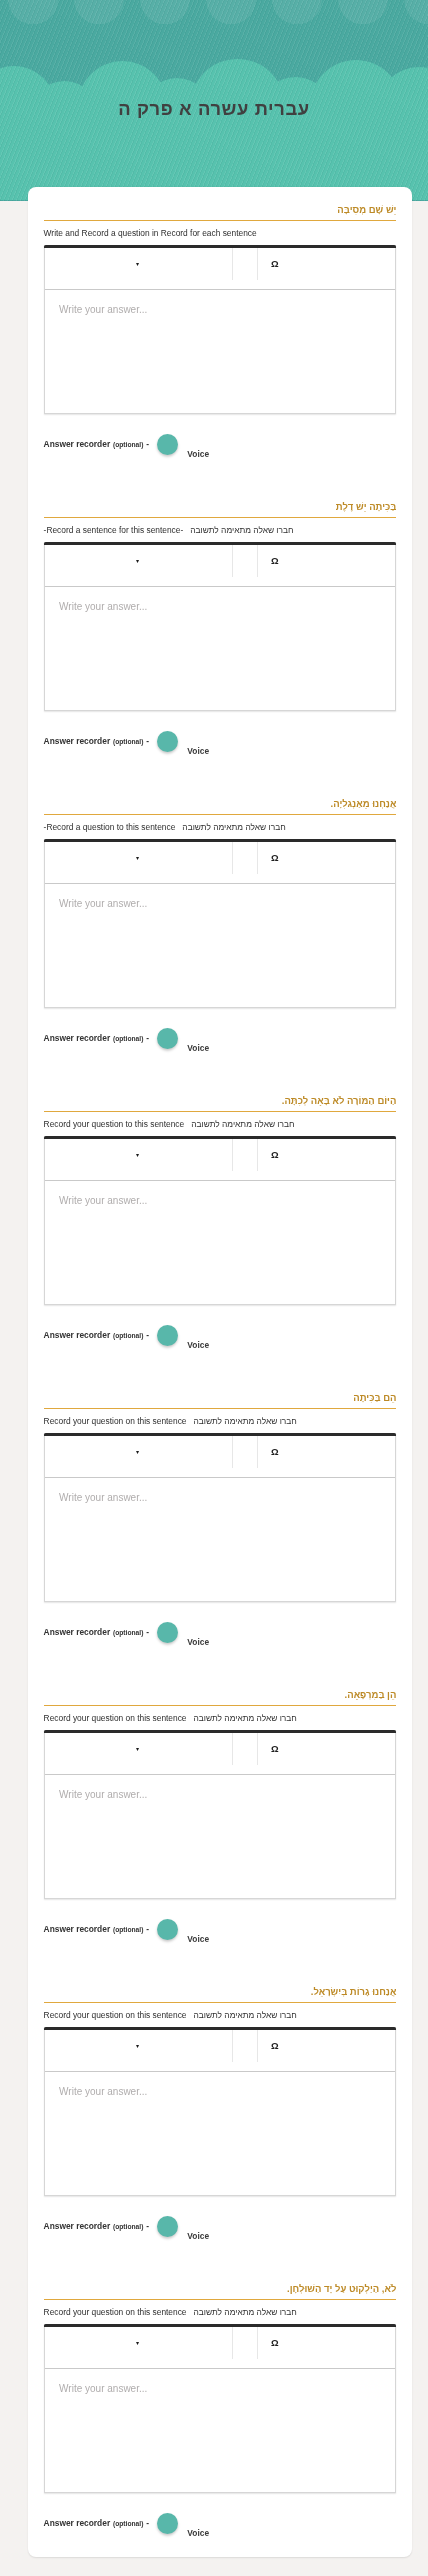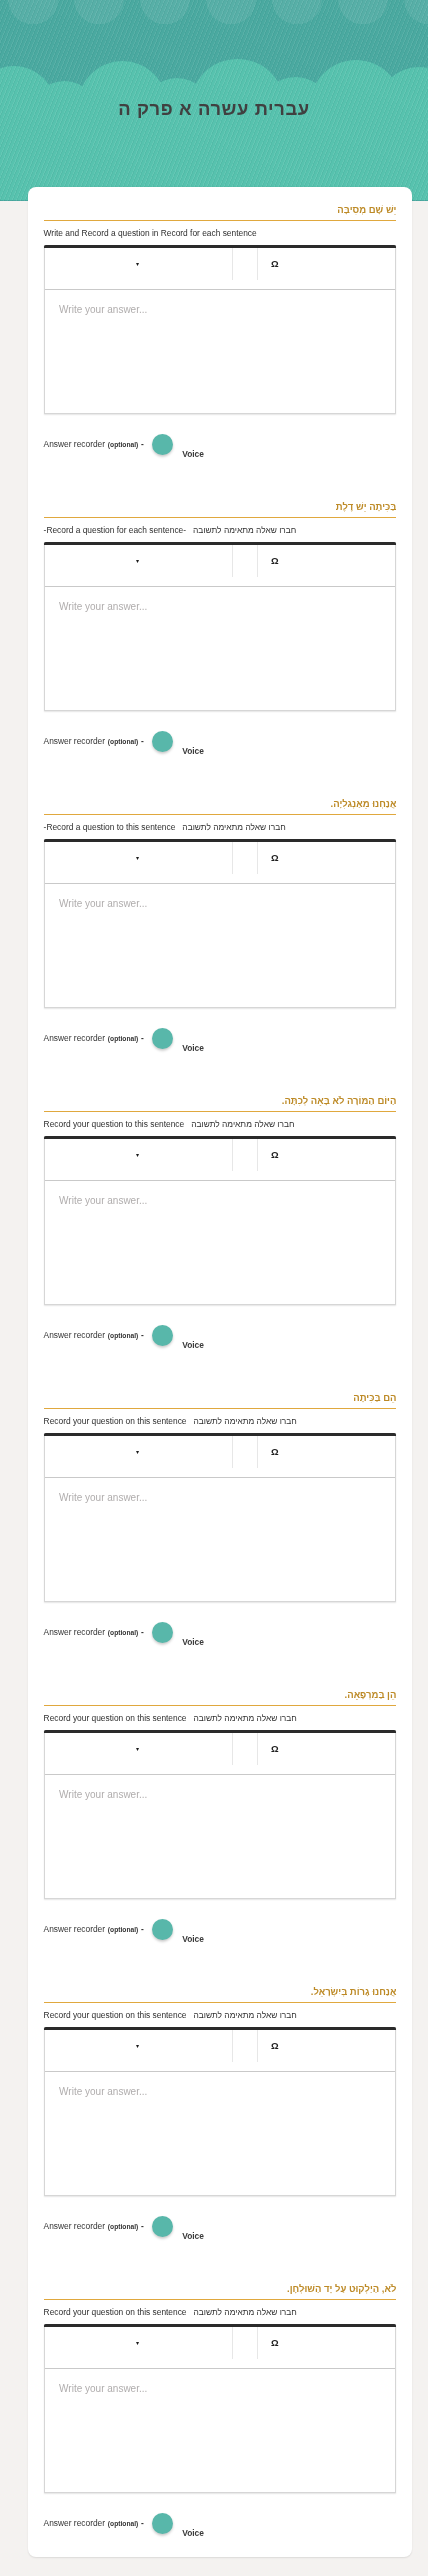--- a/index.html
+++ b/index.html
@@ -51,21 +51,21 @@
   .tdiv1{left:53.5%;}
   .tdiv2{left:60.5%;}
   .omega{left:62.5%;top:5.6px;width:22px;height:20px;font-size:9.5px;font-weight:600;color:#1d1d1d;
     font-family:"Liberation Sans","DejaVu Sans",sans-serif;}
   .answer{display:block;width:100%;height:123px;box-sizing:border-box;border:none;resize:none;
     padding:13.4px 14.5px;font-size:10px;color:#333;font-family:"Liberation Sans","DejaVu Sans",sans-serif;
     outline:none;}
   .answer::placeholder{color:#b0adad;opacity:1;}
 
   .recorder{margin-top:14.5px;display:flex;align-items:center;height:31px;}
-  .rec-label{font-size:8.4px;font-weight:400;color:#333;}
+  .rec-label{font-size:8.4px;font-weight:700;color:#333;}
   .rec-opt{font-size:6.7px;font-weight:700;color:#333;margin-left:2.8px;}
   .rec-dash{font-size:8.4px;font-weight:800;color:#333;margin-left:2.8px;}
   .voice-btn{width:21px;height:21px;border-radius:50%;border:none;background:#58b7aa;margin-left:7.8px;
     box-shadow:0 1.7px 2.8px rgba(0,0,0,.22);cursor:pointer;}
   .voice-label{font-size:8.4px;font-weight:800;color:#3a3a3a;margin-left:9.5px;margin-top:20px;}
 </style>
 </head>
 <body>
 
 <div class="page">
@@ -110,21 +110,21 @@
       <span class="rec-opt">(optional)</span>
       <span class="rec-dash">-</span>
       <button class="voice-btn"></button>
       <span class="voice-label">Voice</span>
     </div>
   </section>
 
   <section class="section">
     <h3 class="sec-title" dir="rtl">בַּכִּיתָה יֵשׁ דֶלֶת</h3>
     <div class="sec-underline"></div>
-    <p class="instruction"><span>-Record a question for each sentence-</span><span class="he">חברו שאלה מתאימה לתשובה</span></p>
+    <p class="instruction"><span>-Record a sentence for this sentence-</span><span class="he">חברו שאלה מתאימה לתשובה</span></p>
     <div class="editor">
       <div class="editor-topbar"></div>
       <div class="toolbar">
         <button class="dd">
           <span class="caret">▾</span>
         </button>
         <span class="tdiv tdiv1"></span>
         <span class="tdiv tdiv2"></span>
         <button class="omega"><span>Ω</span></button>
       </div>

